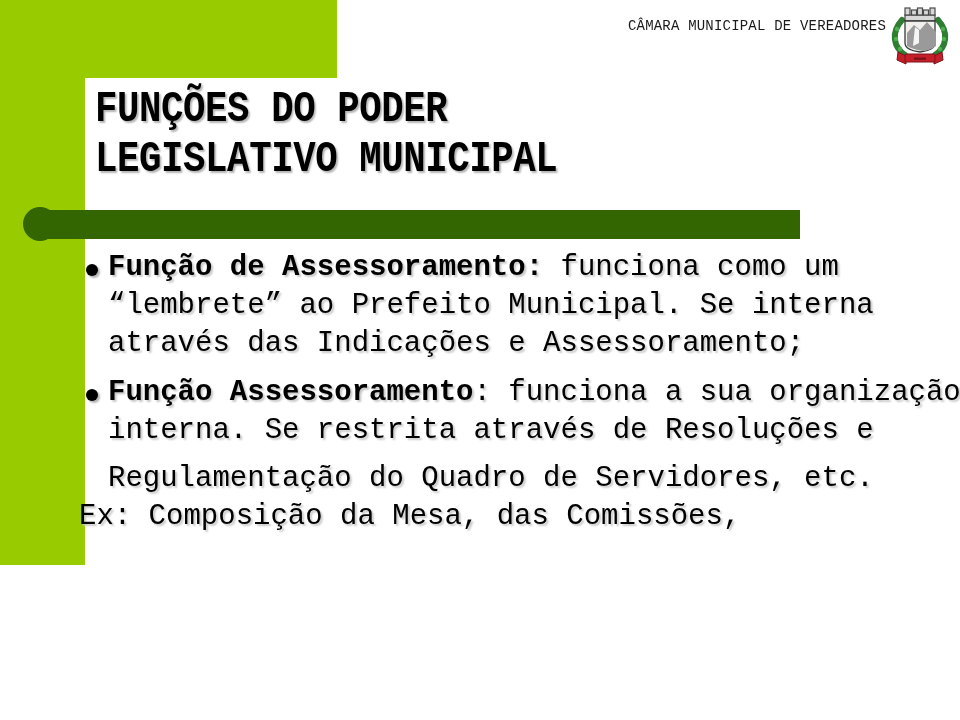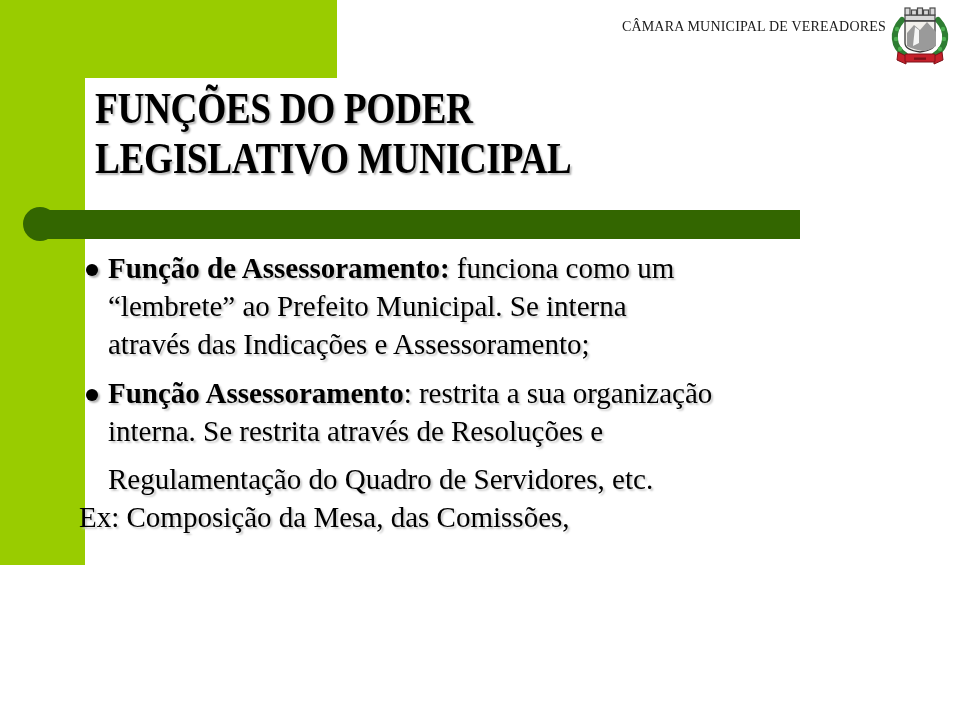--- a/index.html
+++ b/index.html
@@ -1,21 +1,21 @@
 <!DOCTYPE html>
 <html style="--light-green: #99CC00; --dark-green: #336600; --ribbon-red: #C5202A;"><head>
 <meta charset="utf-8">
 <style>
   html,body{margin:0;padding:0;background:#ffffff;}
   .slide{
     position:relative;
     width:960px;height:565px;
     overflow:hidden;
     background:#ffffff;
-    font-family:Liberation Serif, serif;
+    font-family:Liberation Mono, monospace;
   }
   
   .left-band{
     position:absolute;left:0;top:0;width:85px;height:720px;
     background:var(--light-green,#99CC00);
   }
   .top-rect{
     position:absolute;left:0;top:0;width:337px;height:78px;
     background:var(--light-green,#99CC00);
   }
@@ -124,21 +124,21 @@
 
       <div class="bullet-item">
         <span class="dot"></span>
         <div class="line"><span class="b">Função de Assessoramento:</span><span> funciona como um</span></div>
         <div class="line">“lembrete” ao Prefeito Municipal. Se interna</div>
         <div class="line">através das Indicações e Assessoramento;</div>
       </div>
 
       <div class="bullet-item">
         <span class="dot"></span>
-        <div class="line"><span class="b">Função Assessoramento</span><span>: restrita a sua organização</span></div>
+        <div class="line"><span class="b">Função Assessoramento</span><span>: funciona a sua organização</span></div>
         <div class="line">interna. Se restrita através de Resoluções e</div>
       </div>
 
     </div>
 
     <div class="example">
       <div class="line indent">Regulamentação do Quadro de Servidores, etc.</div>
       <div class="line">Ex: Composição da Mesa, das Comissões,</div>
     </div>
   </div>

